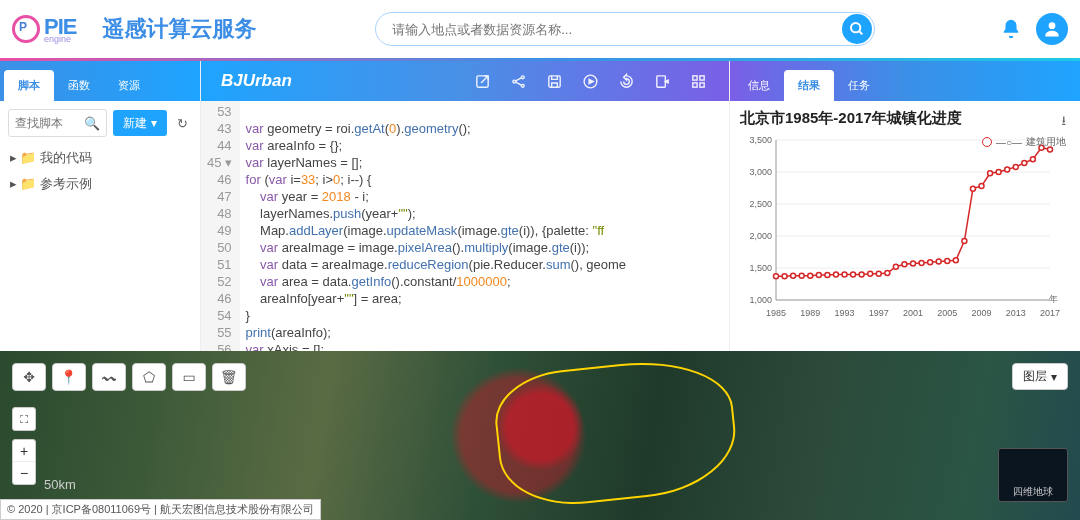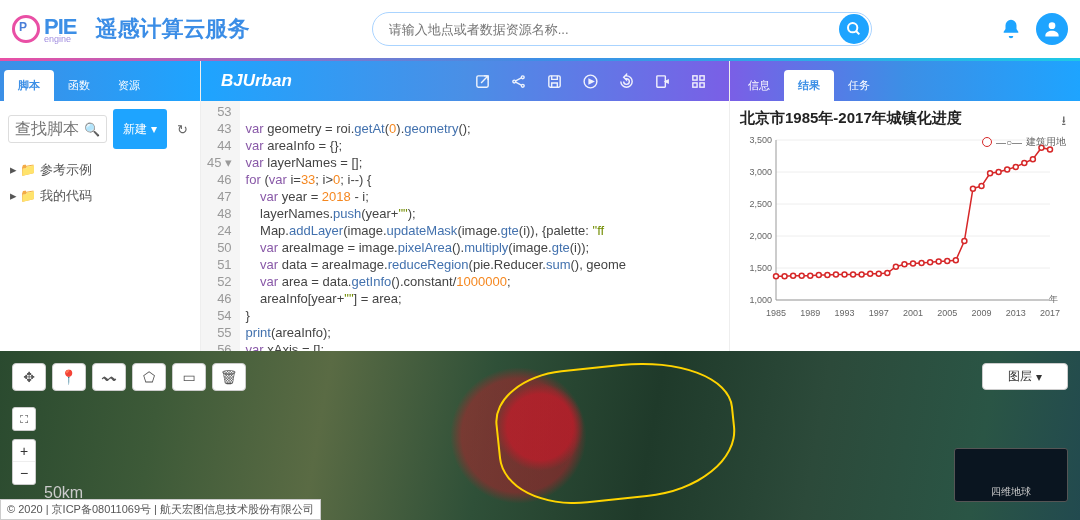--- a/index.html
+++ b/index.html
@@ -3,38 +3,38 @@
 <meta charset="utf-8">
 <style>
 *{box-sizing:border-box;margin:0;padding:0;font-family:"Microsoft YaHei",Arial,sans-serif}
 body{width:1080px;height:520px;overflow:hidden;background:#fff;font-size:13px;color:#333}
 .header{height:58px;display:flex;align-items:center;padding:0 12px;gap:8px}
 .logo{display:flex;align-items:center;gap:4px}
 .logo-icon{width:28px;height:28px;border-radius:50%;border:3px solid #e94fa5;position:relative}
 .logo-icon:after{content:"P";position:absolute;left:4px;top:2px;font-size:12px;font-weight:bold;color:#4a7fd8}
 .logo-text{font-size:22px;font-weight:bold;color:#3d8fe6;letter-spacing:-1px}
 .logo-sub{font-size:9px;color:#a38fe0;display:block;margin-top:-6px}
-.title{font-size:22px;font-weight:bold;color:#3b8de6;margin-left:11px}
+.title{font-size:22px;font-weight:bold;color:#3b8de6;margin-left:18px}
 .search-wrap{flex:1;display:flex;justify-content:center}
 .search{width:500px;height:34px;border:1px solid #aad4ff;border-radius:18px;display:flex;align-items:center;padding:0 2px 0 16px;background:#fff}
 .search input{flex:1;border:none;outline:none;font-size:13px;color:#999}
 .search-btn{width:30px;height:30px;border-radius:50%;background:#1ea4ff;display:flex;align-items:center;justify-content:center;color:#fff;cursor:pointer}
 .hbtn{width:34px;height:34px;display:flex;align-items:center;justify-content:center;cursor:pointer;color:#1ea4ff}
 .avatar{width:32px;height:32px;border-radius:50%;background:#1ea4ff;display:flex;align-items:center;justify-content:center}
 .gradbar{height:3px;background:linear-gradient(90deg,#e94fa5,#3d8fe6,#1ec9e6)}
 .main{display:flex;height:290px}
 .left{width:200px;display:flex;flex-direction:column}
 .tabs{height:40px;display:flex;align-items:flex-end;background:linear-gradient(90deg,#3c8fe6,#1ea4ff);padding:0 4px}
 .tab{padding:8px 14px;font-size:11px;color:#fff;cursor:pointer;border-radius:4px 4px 0 0}
 .tab.active{background:#fff;color:#3c8fe6;font-weight:bold}
 .leftbody{padding:8px;display:flex;flex-direction:column;gap:8px}
 .toolrow{display:flex;gap:6px;align-items:center}
 .srch{flex:1;height:28px;border:1px solid #ddd;border-radius:3px;display:flex;align-items:center;padding:0 6px}
-.srch input{flex:1;border:none;outline:none;font-size:16px;width:40px}
-.newbtn{height:40px;padding:4px 10px;background:#1ea4ff;color:#fff;border:none;border-radius:3px;font-size:12px;display:flex;align-items:center;gap:4px;cursor:pointer}
+.srch input{flex:1;border:none;outline:none;font-size:12px;width:40px}
+.newbtn{height:26px;padding:4px 10px;background:#1ea4ff;color:#fff;border:none;border-radius:3px;font-size:12px;display:flex;align-items:center;gap:4px;cursor:pointer}
 .refresh{cursor:pointer;color:#666;padding:4px}
 .tree{font-size:13px;color:#555}
 .tree-item{padding:4px 2px;display:flex;align-items:center;gap:4px;cursor:pointer}
 .center{flex:1;display:flex;flex-direction:column;border-left:1px solid #eee;border-right:1px solid #eee;min-width:0}
 .ctabs{height:40px;background:linear-gradient(90deg,#1ea4ff,#4a8fe6,#7a5fe6);display:flex;align-items:center;padding:0 20px;color:#fff;gap:14px}
 .ctitle{font-size:17px;font-weight:bold;font-style:italic;flex:1}
 .cicon{width:22px;height:22px;display:flex;align-items:center;justify-content:center;cursor:pointer;opacity:.9}
 .editor{flex:1;display:flex;overflow:hidden;background:#fff;font-family:Consolas,monospace;font-size:13px;line-height:17px}
 .gutter{background:#f5f5f5;color:#999;text-align:right;padding:2px 8px 2px 6px;user-select:none}
 .code{padding:19px 6px;white-space:pre;overflow:hidden}
@@ -47,26 +47,26 @@
 .chart-y{font-size:10px;color:#666}
 .legend{position:absolute;right:14px;top:34px;font-size:10px;color:#666;display:flex;align-items:center;gap:4px}
 .legend .m{width:10px;height:10px;border:1.5px solid #d62728;border-radius:50%;background:#fff}
 .chart{width:322px;height:190px}
 .mapwrap{position:relative;height:169px;background:linear-gradient(100deg,#2a4a2f 0%,#3d5a38 15%,#5a6b44 30%,#2f5038 45%,#1f3a2a 60%,#2c4a3a 75%,#2a5545 90%,#224a4f 100%);overflow:hidden}
 .mapwrap:before{content:"";position:absolute;inset:0;background:radial-gradient(circle at 50% 45%,rgba(220,20,40,.55) 0 6%,transparent 8%),radial-gradient(circle at 48% 50%,rgba(220,20,40,.4) 0 10%,transparent 12%)}
 .region{position:absolute;left:46%;top:8%;width:22%;height:80%;border:2px solid #ffd400;border-radius:30% 45% 40% 35%/35% 40% 45% 40%;transform:rotate(-6deg)}
 .maptool{position:absolute;display:flex;gap:6px}
 .mt-left{left:12px;top:12px}
 .mbtn{width:34px;height:28px;background:#fff;border:1px solid #ccc;border-radius:4px;display:flex;align-items:center;justify-content:center;cursor:pointer;color:#555;font-size:14px}
-.layerbtn{position:absolute;right:12px;top:12px;background:#fff;border:1px solid #ccc;border-radius:4px;padding:4px 25px;font-size:12px;cursor:pointer;display:flex;align-items:center;gap:4px}
+.layerbtn{position:absolute;right:12px;top:12px;background:#fff;border:1px solid #ccc;border-radius:4px;padding:4px 10px;font-size:12px;cursor:pointer;display:flex;align-items:center;gap:4px}
 .fs{position:absolute;left:12px;top:56px;width:24px;height:24px;background:#fff;border:1px solid #ccc;border-radius:3px;display:flex;align-items:center;justify-content:center;cursor:pointer;font-size:11px}
 .zoom{position:absolute;left:12px;top:88px;width:24px;background:#fff;border:1px solid #ccc;border-radius:3px;overflow:hidden}
 .zbtn{height:22px;display:flex;align-items:center;justify-content:center;cursor:pointer;border-bottom:1px solid #eee;font-size:14px}
-.scale{position:absolute;left:44px;bottom:18px;font-size:16px;color:#ccc}
-.inset{position:absolute;right:12px;bottom:18px;width:114px;height:54px;background:#0a1520;border:1px solid #555;border-radius:3px;display:flex;align-items:flex-end;justify-content:center;color:#ccc;font-size:10px;padding-bottom:2px}
+.scale{position:absolute;left:44px;bottom:28px;font-size:13px;color:#ccc}
+.inset{position:absolute;right:12px;bottom:18px;width:70px;height:54px;background:#0a1520;border:1px solid #555;border-radius:3px;display:flex;align-items:flex-end;justify-content:center;color:#ccc;font-size:10px;padding-bottom:2px}
 .footer{position:absolute;left:0;bottom:0;background:#fff;font-size:11px;color:#555;padding:2px 6px;border:1px solid #ccc}
 </style>
 </head>
 <body>
 
 <div class="header">
   <div class="logo">
     <div class="logo-icon"></div>
     <div>
       <span class="logo-text">PIE</span>
@@ -109,22 +109,22 @@
     <div class="leftbody">
       <div class="toolrow">
         <div class="srch">
           <input placeholder="查找脚本" style="">
           <span>🔍</span>
         </div>
         <button class="newbtn"><span>新建</span> ▾</button>
         <span class="refresh">↻</span>
       </div>
       <div class="tree" id="tree">
+          <div class="tree-item">▸ 📁 我的代码</div>
           <div class="tree-item">▸ 📁 参考示例</div>
-          <div class="tree-item">▸ 📁 我的代码</div>
         </div>
     </div>
   </div>
 
   <div class="center">
     <div class="ctabs">
       <span class="ctitle">BJUrban</span>
       <span class="cicon">
           <svg width="17" height="17" viewBox="0 0 24 24" fill="none" stroke="currentColor" stroke-width="2">
             <rect x="4" y="4" width="16" height="16" rx="2"></rect>
@@ -173,21 +173,21 @@
     </div>
     <div class="editor">
       <div class="gutter" id="gutter">
           <div>53</div>
           <div>43</div>
           <div>44</div>
           <div>45 ▾</div>
           <div>46</div>
           <div>47</div>
           <div>48</div>
-          <div>24</div>
+          <div>49</div>
           <div>50</div>
           <div>51</div>
           <div>52</div>
           <div>46</div>
           <div>54</div>
           <div>55</div>
           <div>56</div>
         </div>
       <div class="code" id="code"><div><span class="kw">var</span><span class="punc"> geometry = roi.</span><span class="fn">getAt</span><span class="punc">(</span><span class="num">0</span><span class="punc">).</span><span class="fn">geometry</span><span class="punc">();</span></div><div><span class="kw">var</span><span class="punc"> areaInfo = {};</span></div><div><span class="kw">var</span><span class="punc"> layerNames = [];</span></div><div><span class="kw">for</span><span class="punc"> (</span><span class="kw">var</span><span class="punc"> i=</span><span class="num">33</span><span class="punc">; i&gt;</span><span class="num">0</span><span class="punc">; i--) {</span></div><div><span class="punc">    </span><span class="kw">var</span><span class="punc"> year = </span><span class="num">2018</span><span class="punc"> - i;</span></div><div><span class="punc">    layerNames.</span><span class="fn">push</span><span class="punc">(year+</span><span class="str">""</span><span class="punc">);</span></div><div><span class="punc">    Map.</span><span class="fn">addLayer</span><span class="punc">(image.</span><span class="fn">updateMask</span><span class="punc">(image.</span><span class="fn">gte</span><span class="punc">(i)), {palette: </span><span class="str">"ff</span></div><div><span class="punc">    </span><span class="kw">var</span><span class="punc"> areaImage = image.</span><span class="fn">pixelArea</span><span class="punc">().</span><span class="fn">multiply</span><span class="punc">(image.</span><span class="fn">gte</span><span class="punc">(i));</span></div><div><span class="punc">    </span><span class="kw">var</span><span class="punc"> data = areaImage.</span><span class="fn">reduceRegion</span><span class="punc">(pie.Reducer.</span><span class="fn">sum</span><span class="punc">(), geome</span></div><div><span class="punc">    </span><span class="kw">var</span><span class="punc"> area = data.</span><span class="fn">getInfo</span><span class="punc">().constant/</span><span class="num">1000000</span><span class="punc">;</span></div><div><span class="punc">    areaInfo[year+</span><span class="str">""</span><span class="punc">] = area;</span></div><div><span class="punc">}</span></div><div><span class="fn">print</span><span class="punc">(areaInfo);</span></div><div><span class="kw">var</span><span class="punc"> xAxis = [];</span></div><div><span class="kw">var</span><span class="punc"> series = [];</span></div></div>
     </div>

